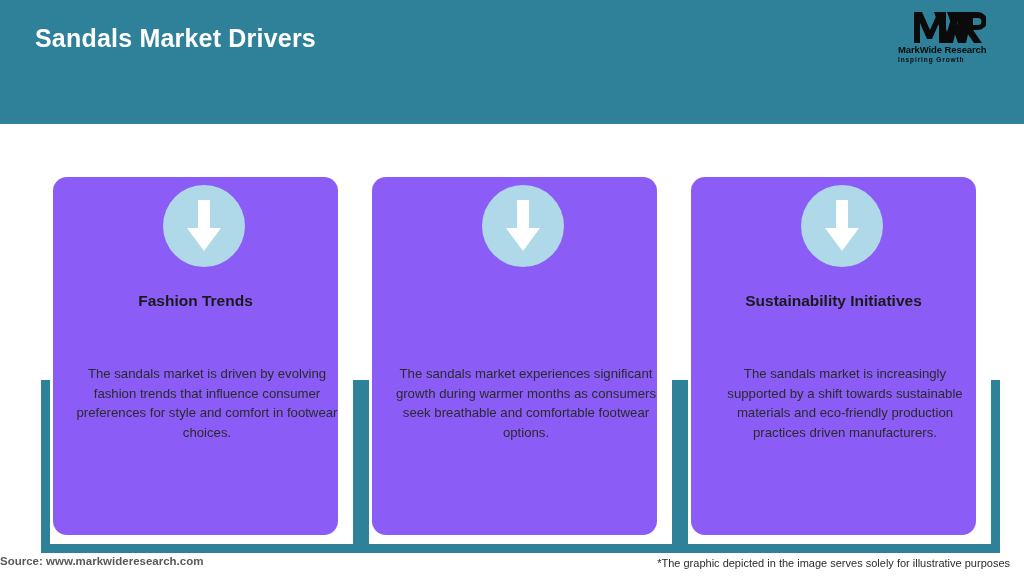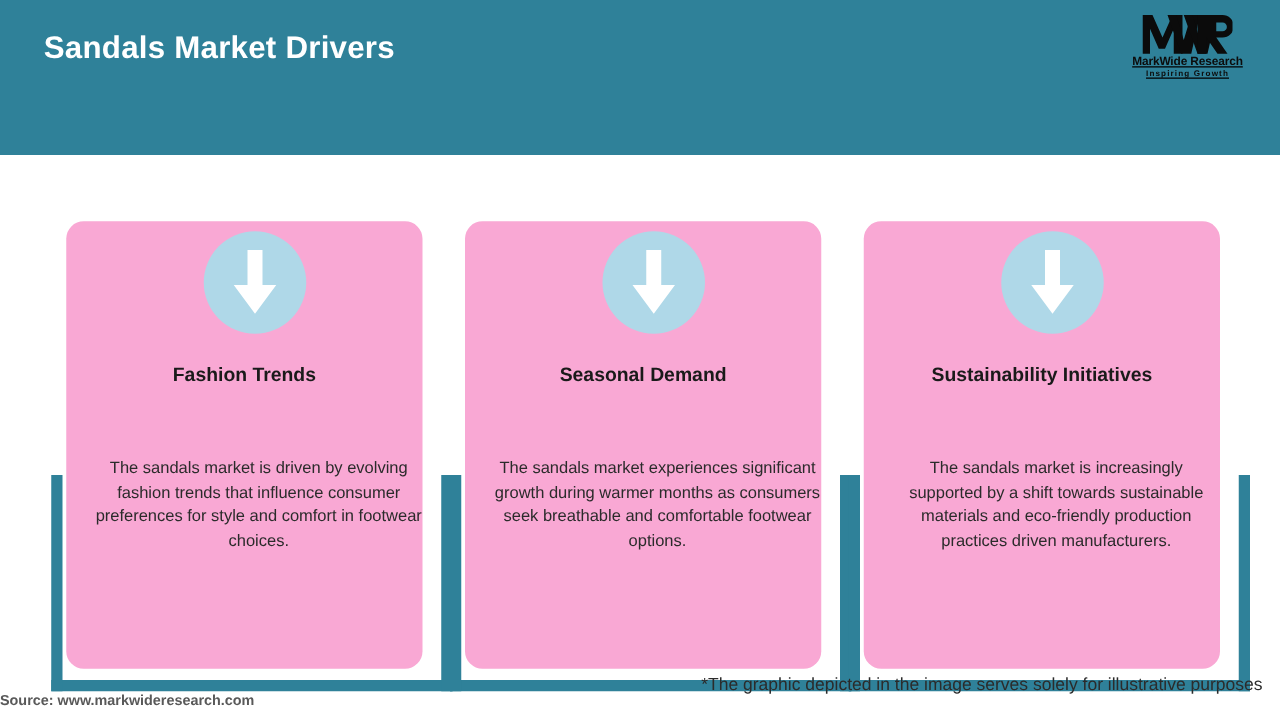--- a/index.html
+++ b/index.html
@@ -42,22 +42,21 @@
     white-space: nowrap;
   }
 
   
   .logo {
     position: absolute;
     right: 22px;
     top: 10px;
     width: 104px;
     height: 56px;
-    text-align: center;
-    text-decoration: underline;
+    text-align: left;
   }
   .logo-mark {
     display: block;
     height: 34px;
     line-height: 34px;
   }
   .logo-mark svg { display: block; margin: 0 auto; }
   .logo-name {
     display: block;
     font-size: 9.5px;
@@ -108,21 +107,21 @@
     border-bottom: 9px solid #2F8199;
     box-sizing: content-box;
   }
 
   .card {
     position: absolute;
     left: 12px;
     top: 40px;
     width: 285px;
     height: 358px;
-    background: #f9a8d4;
+    background: #8b5cf6;
     border-radius: 14px;
   }
 
   
   .icon-circle {
     position: absolute;
     top: 8px;
     left: 110px;
     width: 82px;
     height: 82px;
@@ -164,22 +163,22 @@
     left: 0;
     top: 555px;
     width: 1024px;
     font-size: 11.5px;
     font-weight: bold;
     color: #595959;
   }
   .footer-note {
     position: absolute;
     right: 14px;
-    top: 539px;
-    font-size: 14px;
+    top: 557px;
+    font-size: 11px;
     color: #2b2b2b;
     white-space: nowrap;
   }
 </style>
 </head>
 <body>
 
 <div class="slide">
 
   <div class="header">
@@ -220,21 +219,20 @@
     </div>
 
     <div class="card-group g2">
       <div class="card-frame"></div>
       <div class="card">
         <div class="icon-circle">
           <svg width="36" height="52" viewBox="0 0 36 52" aria-hidden="true">
             <polygon points="12,0 24,0 24,28 35,28 18,51 1,28 12,28" fill="#FFFFFF"></polygon>
           </svg>
         </div>
-        <div class="card-title">Seasonal Demand</div>
         <div class="card-body">The sandals market experiences significant growth during warmer months as consumers seek breathable and comfortable footwear options.</div>
       </div>
     </div>
 
     <div class="card-group g3">
       <div class="card-frame"></div>
       <div class="card">
         <div class="icon-circle">
           <svg width="36" height="52" viewBox="0 0 36 52" aria-hidden="true">
             <polygon points="12,0 24,0 24,28 35,28 18,51 1,28 12,28" fill="#FFFFFF"></polygon>

